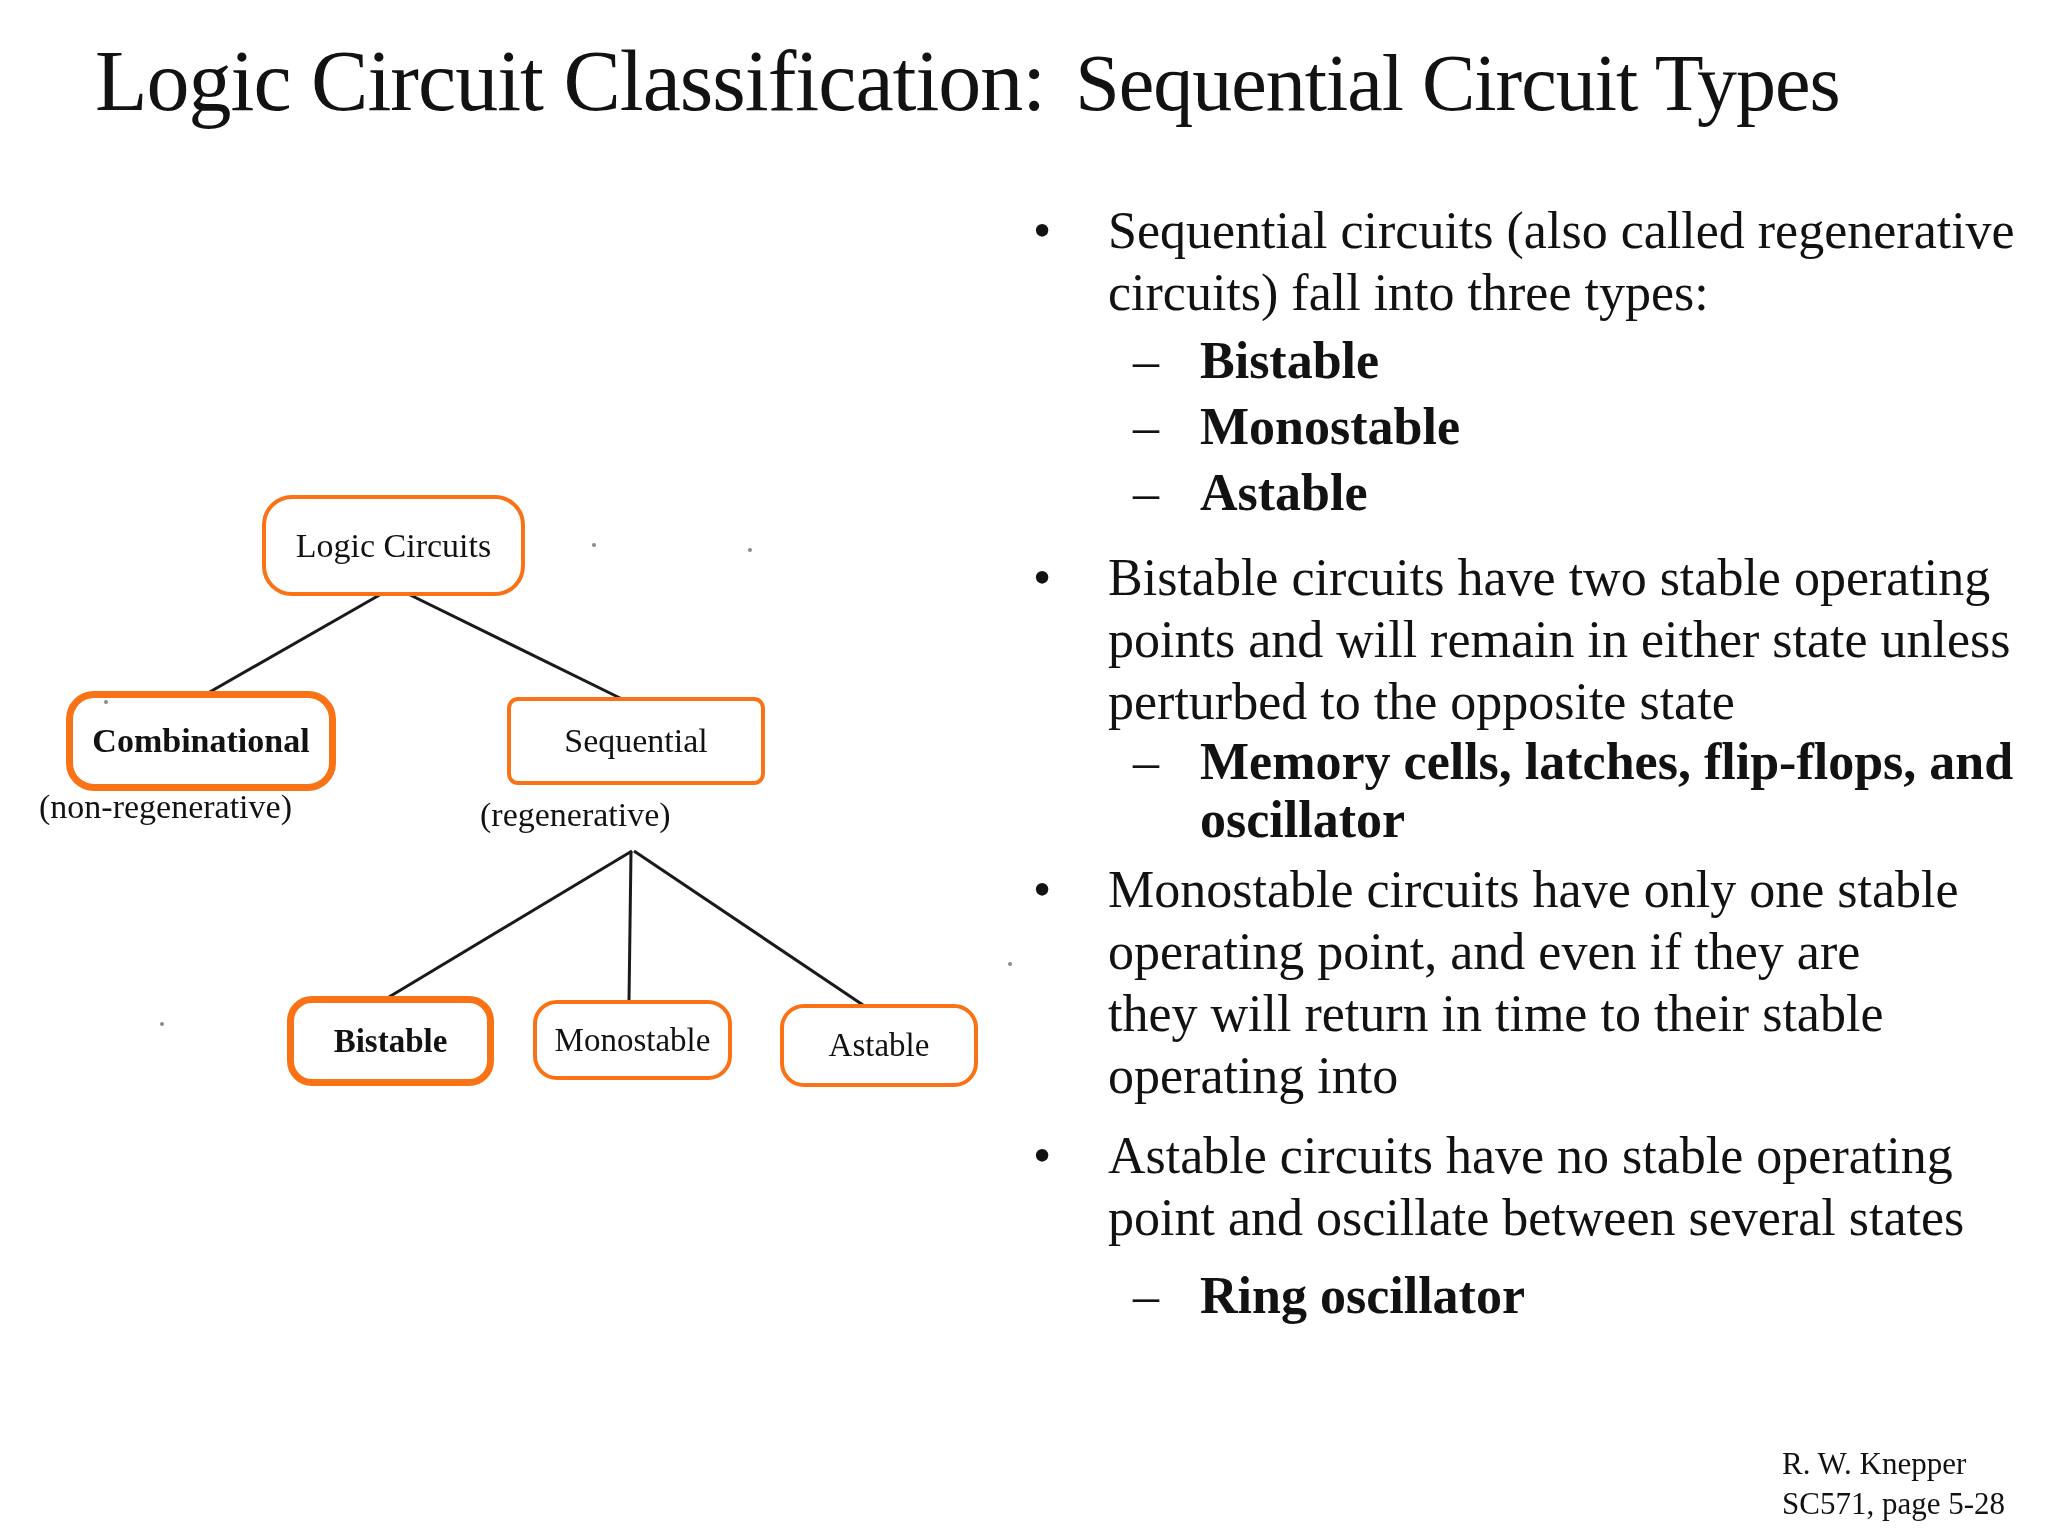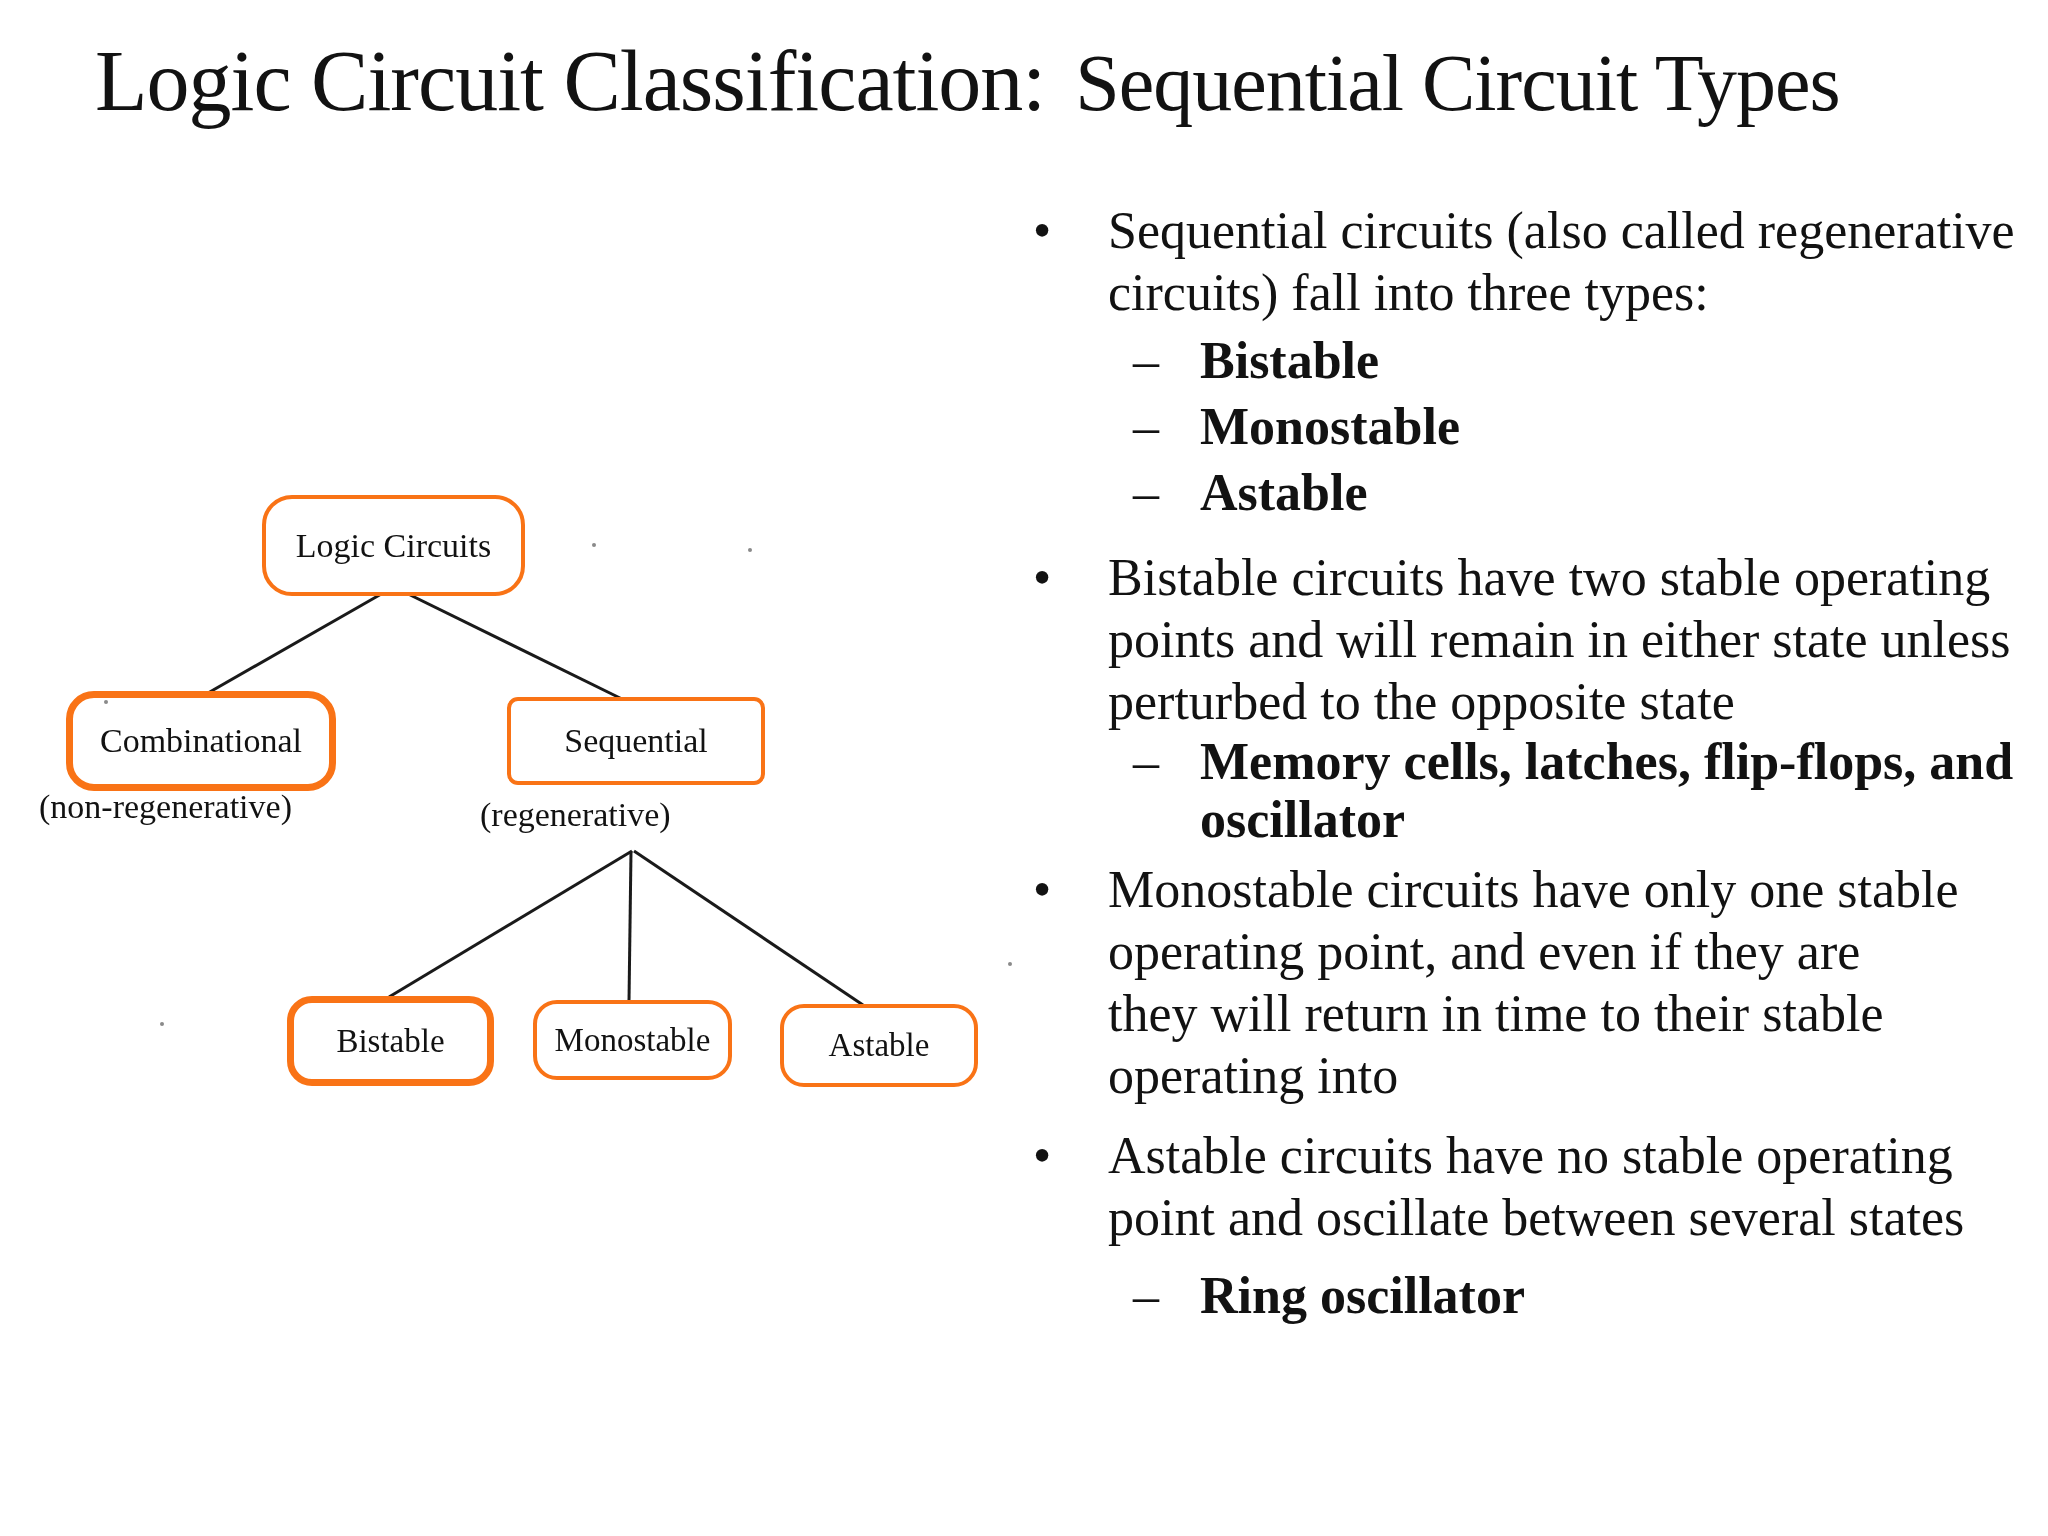--- a/index.html
+++ b/index.html
@@ -24,21 +24,21 @@
   .edges{position:absolute;left:0;top:0;width:2048px;height:1536px;pointer-events:none;}
   .node{
     position:absolute;
     border:4px solid #f97316;
     border-radius:30px;
     background:#ffffff;
     display:flex;align-items:center;justify-content:center;
     font-size:34px;
     text-align:center;
   }
-  .node.thick{border-width:7px;}
+  .node.thick{border-width:7px;font-weight:bold;}
   .n-logic       {left:262px;top:495px;width:255px;height:93px;}
   .n-combinational{left:66px;top:691px;width:256px;height:86px;border-radius:28px;}
   .n-sequential  {left:507px;top:697px;width:250px;height:80px;border-radius:11px;}
   .n-bistable    {left:287px;top:996px;width:193px;height:76px;border-radius:25px;border-width:6px;font-size:33px;}
   .n-monostable  {left:533px;top:1000px;width:191px;height:72px;border-radius:24px;font-size:33px;}
   .n-astable     {left:780px;top:1004px;width:190px;height:75px;border-radius:24px;font-size:33px;}
   .caption{
     position:absolute;font-size:34px;text-align:left;white-space:nowrap;
   }
   .cap-combinational{left:39px;top:788px;width:310px;}
@@ -179,14 +179,18 @@
 
     <div class="sub sub2 m-b4sub">
       <span class="smark">–</span>
       <div class="stext">
         <div>Ring oscillator</div>
       </div>
     </div>
 
   </div>
 
+  <div class="footer">
+    <div>R. W. Knepper</div>
+    <div>SC571, page 5-28</div>
+  </div>
 
 </div>
 
 </body></html>

